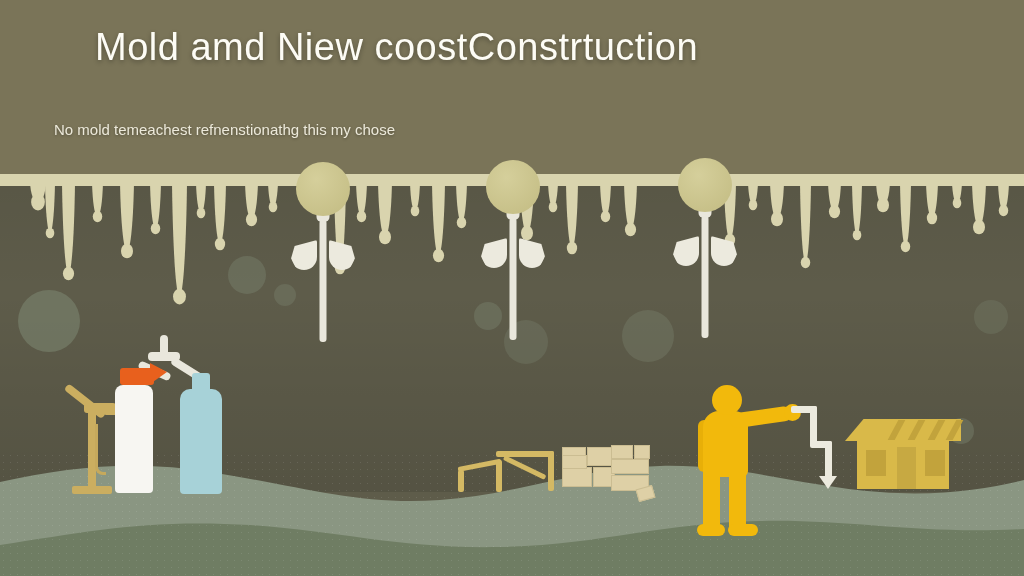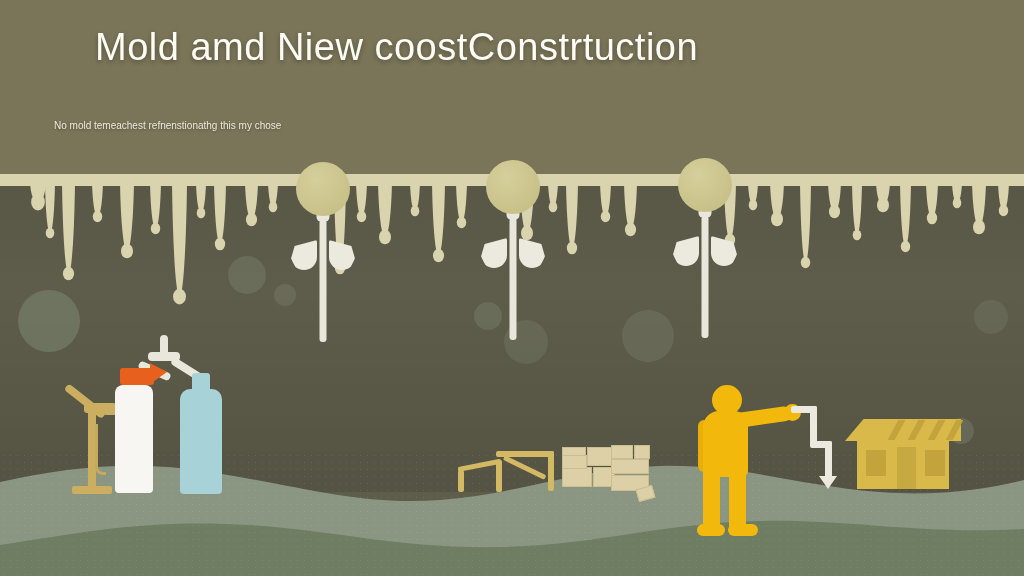--- a/index.html
+++ b/index.html
@@ -19,21 +19,21 @@
   
   #title{
     position:absolute;left:58px;top:28px;width:920px;
     color:#fdfcf5;font-size:38px;font-weight:normal;letter-spacing:.5px;
     line-height:1.05;white-space:nowrap;
     text-shadow:0 2px 5px rgba(0,0,0,.30);
     margin-left:37px;
   }
   #subtitle{
     position:absolute;left:54px;top:117px;width:560px;
-    color:#ece9da;font-size:10px;line-height:1.72;
+    color:#ece9da;font-size:15px;line-height:1.72;
     text-shadow:0 1px 3px rgba(0,0,0,.30);
   }
   #subtitle div{white-space:nowrap;}
   
   #drips{position:absolute;left:0;top:150px;width:1024px;height:230px;}
   
   .bokeh{position:absolute;border-radius:50%;}
   
   .spore{position:absolute;}
   .spore .cap{

